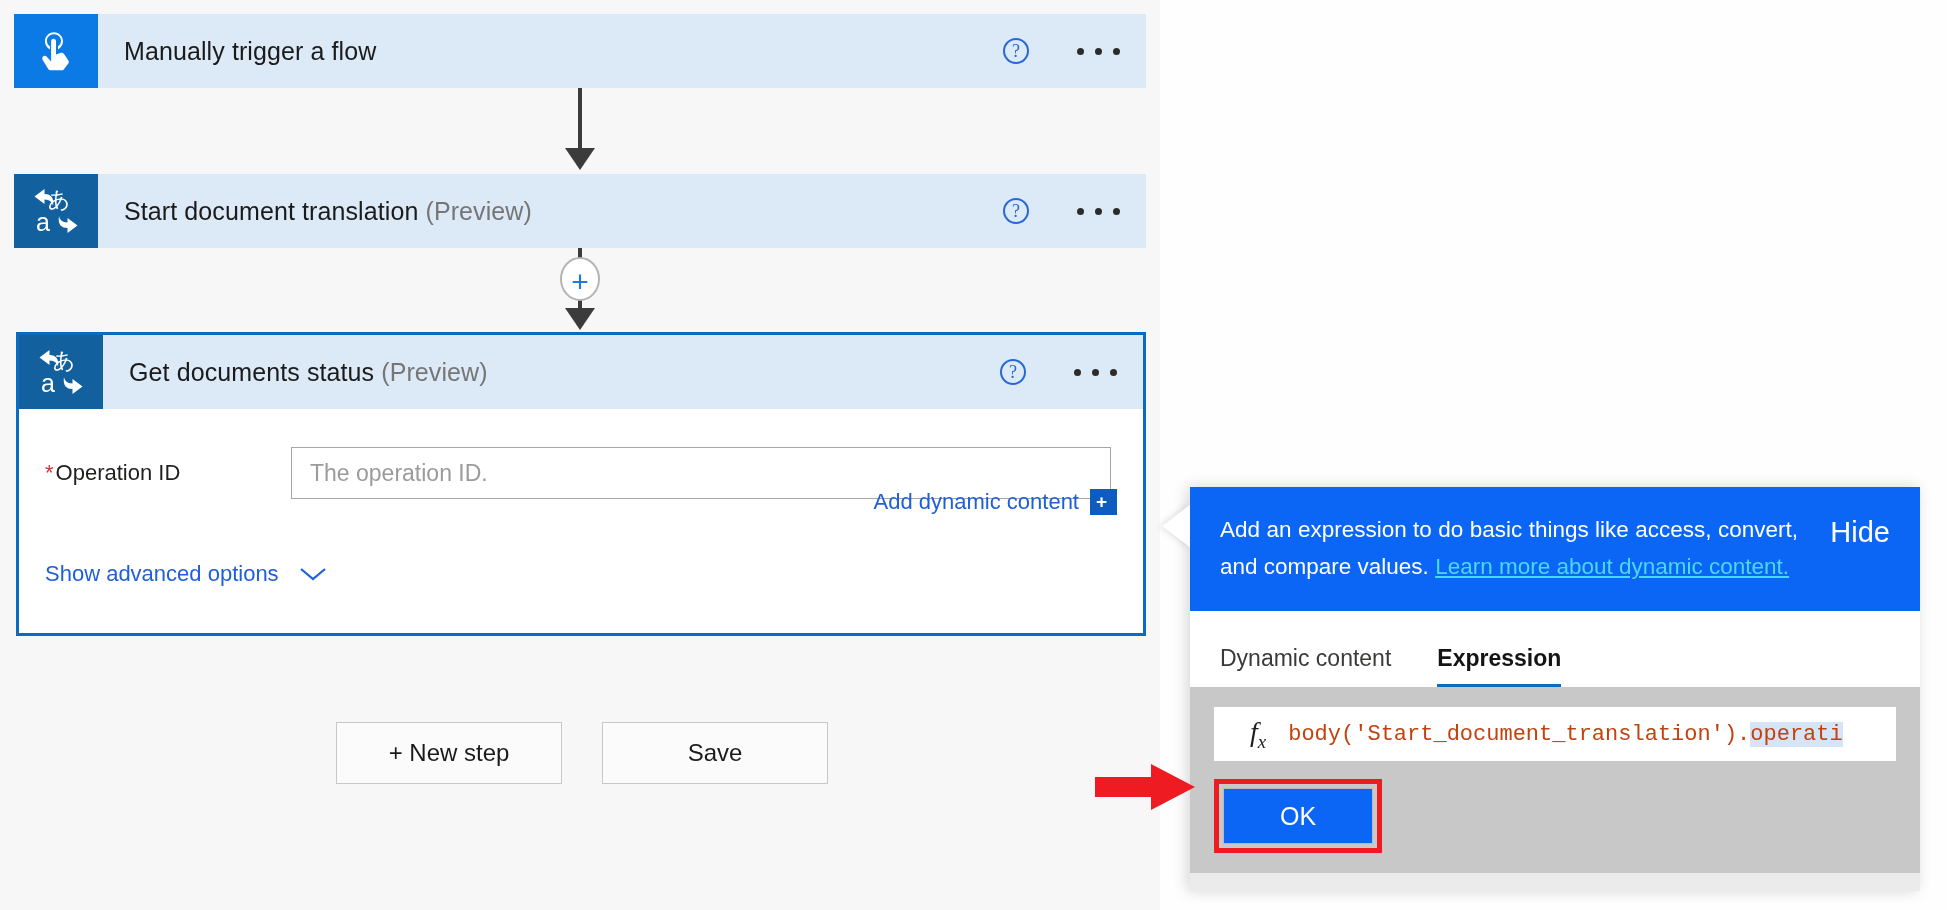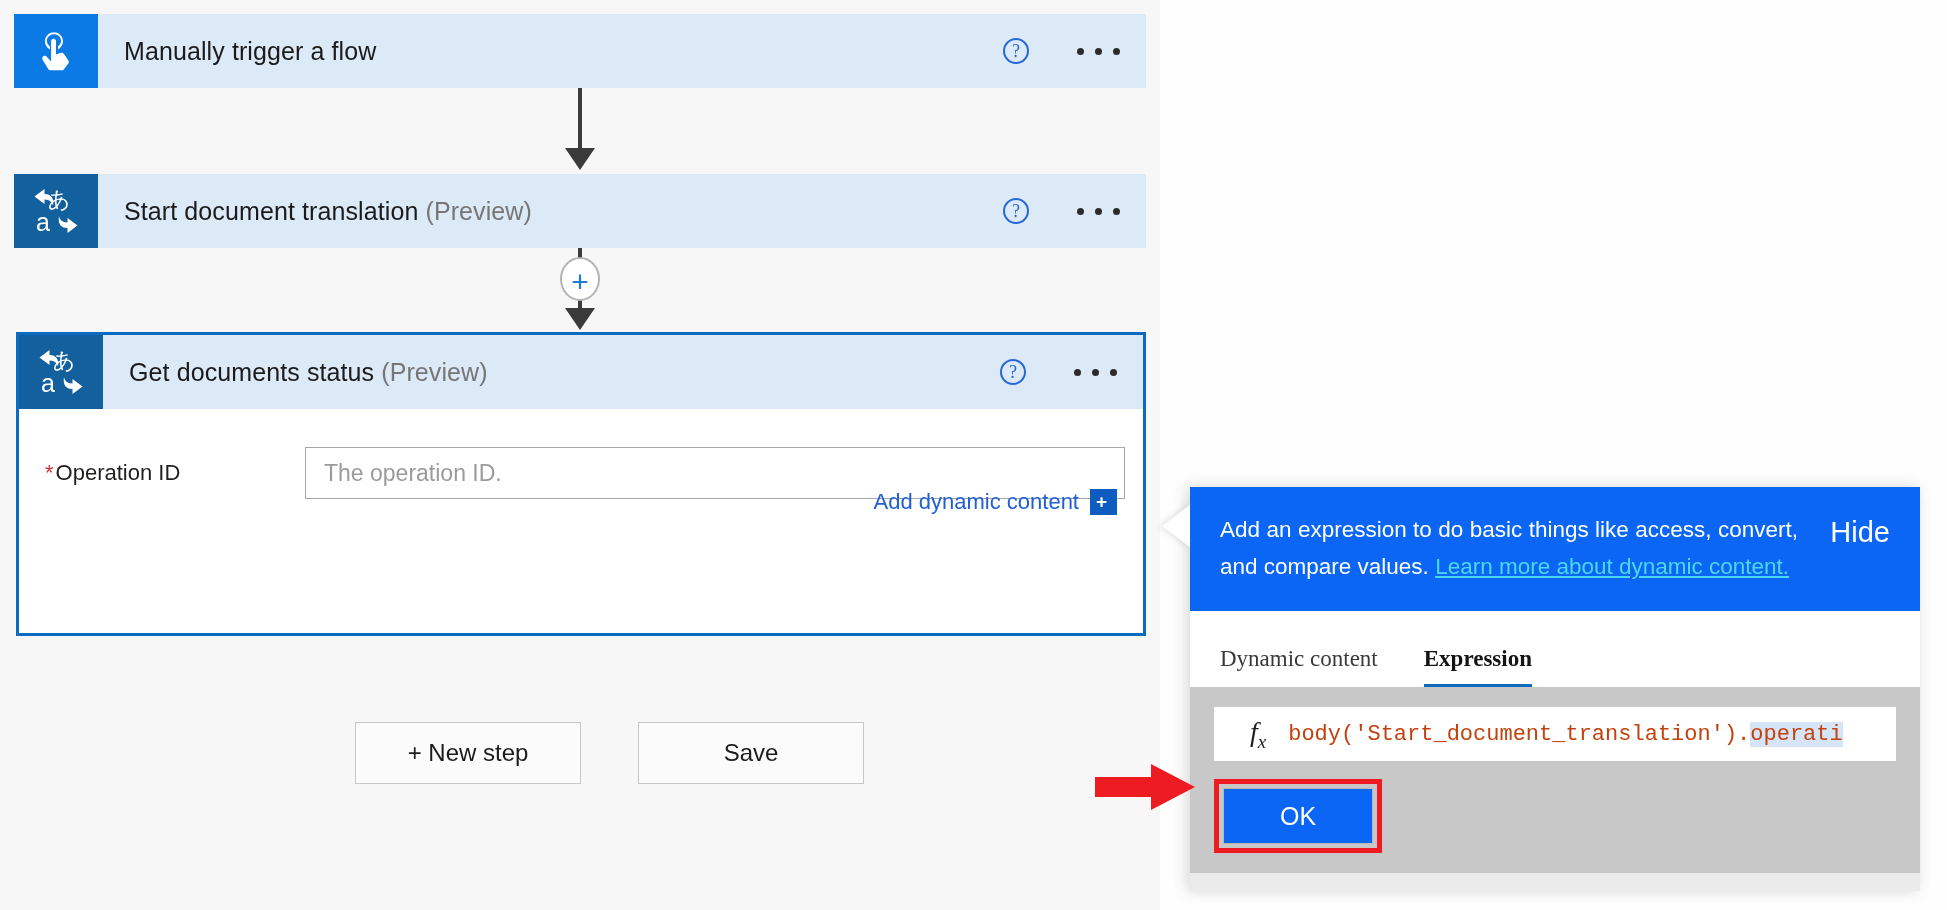--- a/index.html
+++ b/index.html
@@ -133,21 +133,20 @@
   }
   .card-form {
     padding: 22px 26px 0 26px;
     position: relative;
     height: 224px;
   }
   .form-row {
     display: flex;
     align-items: center;
     margin-top: 16px;
-    gap: 14px;
   }
   .form-label {
     width: 246px;
     flex: 0 0 246px;
     font-size: 22px;
     color: #201f1e;
     white-space: nowrap;
   }
   .req-star {
     color: #d13438;
@@ -204,22 +203,21 @@
     font-size: 22px;
     color: #1f5fd8;
     white-space: nowrap;
   }
 
   
   .btn-row {
     position: absolute;
     left: 336px; top: 722px;
     display: flex;
-    gap: 57px;
-    margin-left: 19px;
+    gap: 40px;
   }
   .flat-btn {
     height: 62px;
     min-width: 226px;
     border: 1px solid #c8c8c8;
     background: #fbfbfb;
     font-family: "Liberation Sans", sans-serif;
     font-size: 24px;
     color: #1b1b1b;
     cursor: pointer;
@@ -269,21 +267,20 @@
     cursor: pointer;
   }
 
   .expr-tabs {
     display: flex;
     align-items: flex-end;
     gap: 46px;
     padding: 24px 30px 0 30px;
     background: #ffffff;
     height: 76px;
-    font-family: Liberation Serif, serif;
   }
   .tab {
     font-size: 23px;
     color: #3b3a39;
     padding-bottom: 12px;
     border-bottom: 3px solid transparent;
     cursor: pointer;
     white-space: nowrap;
   }
   .tab.active {
@@ -443,20 +440,26 @@
       <div class="form-row">
         <div class="form-label"><span class="req-star">*</span><span>Operation ID</span></div>
         <input class="text-input" type="text" placeholder="The operation ID." value="" style="">
       </div>
 
       <div class="dyn-row">
         <span class="dyn-link">Add dynamic content</span>
         <span class="dyn-plus">+</span>
       </div>
 
+      <div class="adv-row">
+        <span class="adv-label">Show advanced options</span>
+        <svg width="28" height="16" viewBox="0 0 28 16">
+          <path d="M2 3 L14 13 L26 3" stroke="#1f5fd8" stroke-width="2.2" fill="none"></path>
+        </svg>
+      </div>
     </div>
   </div>
 
   <div class="btn-row">
     <button class="flat-btn">+ New step</button>
     <button class="flat-btn">Save</button>
   </div>
 </div>
 
 <div id="expr-panel">

